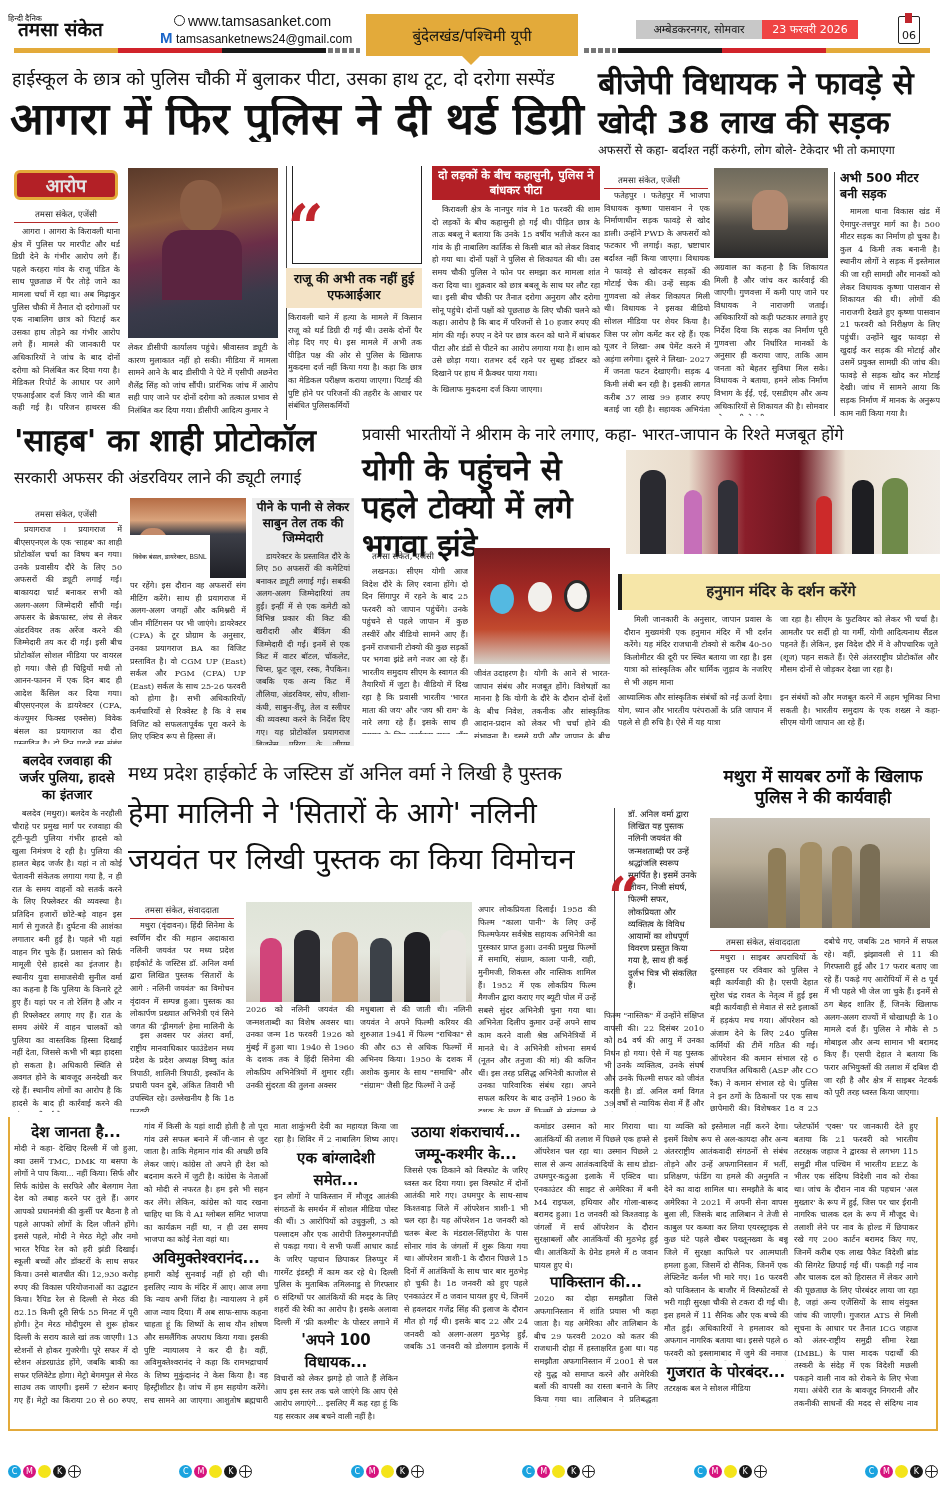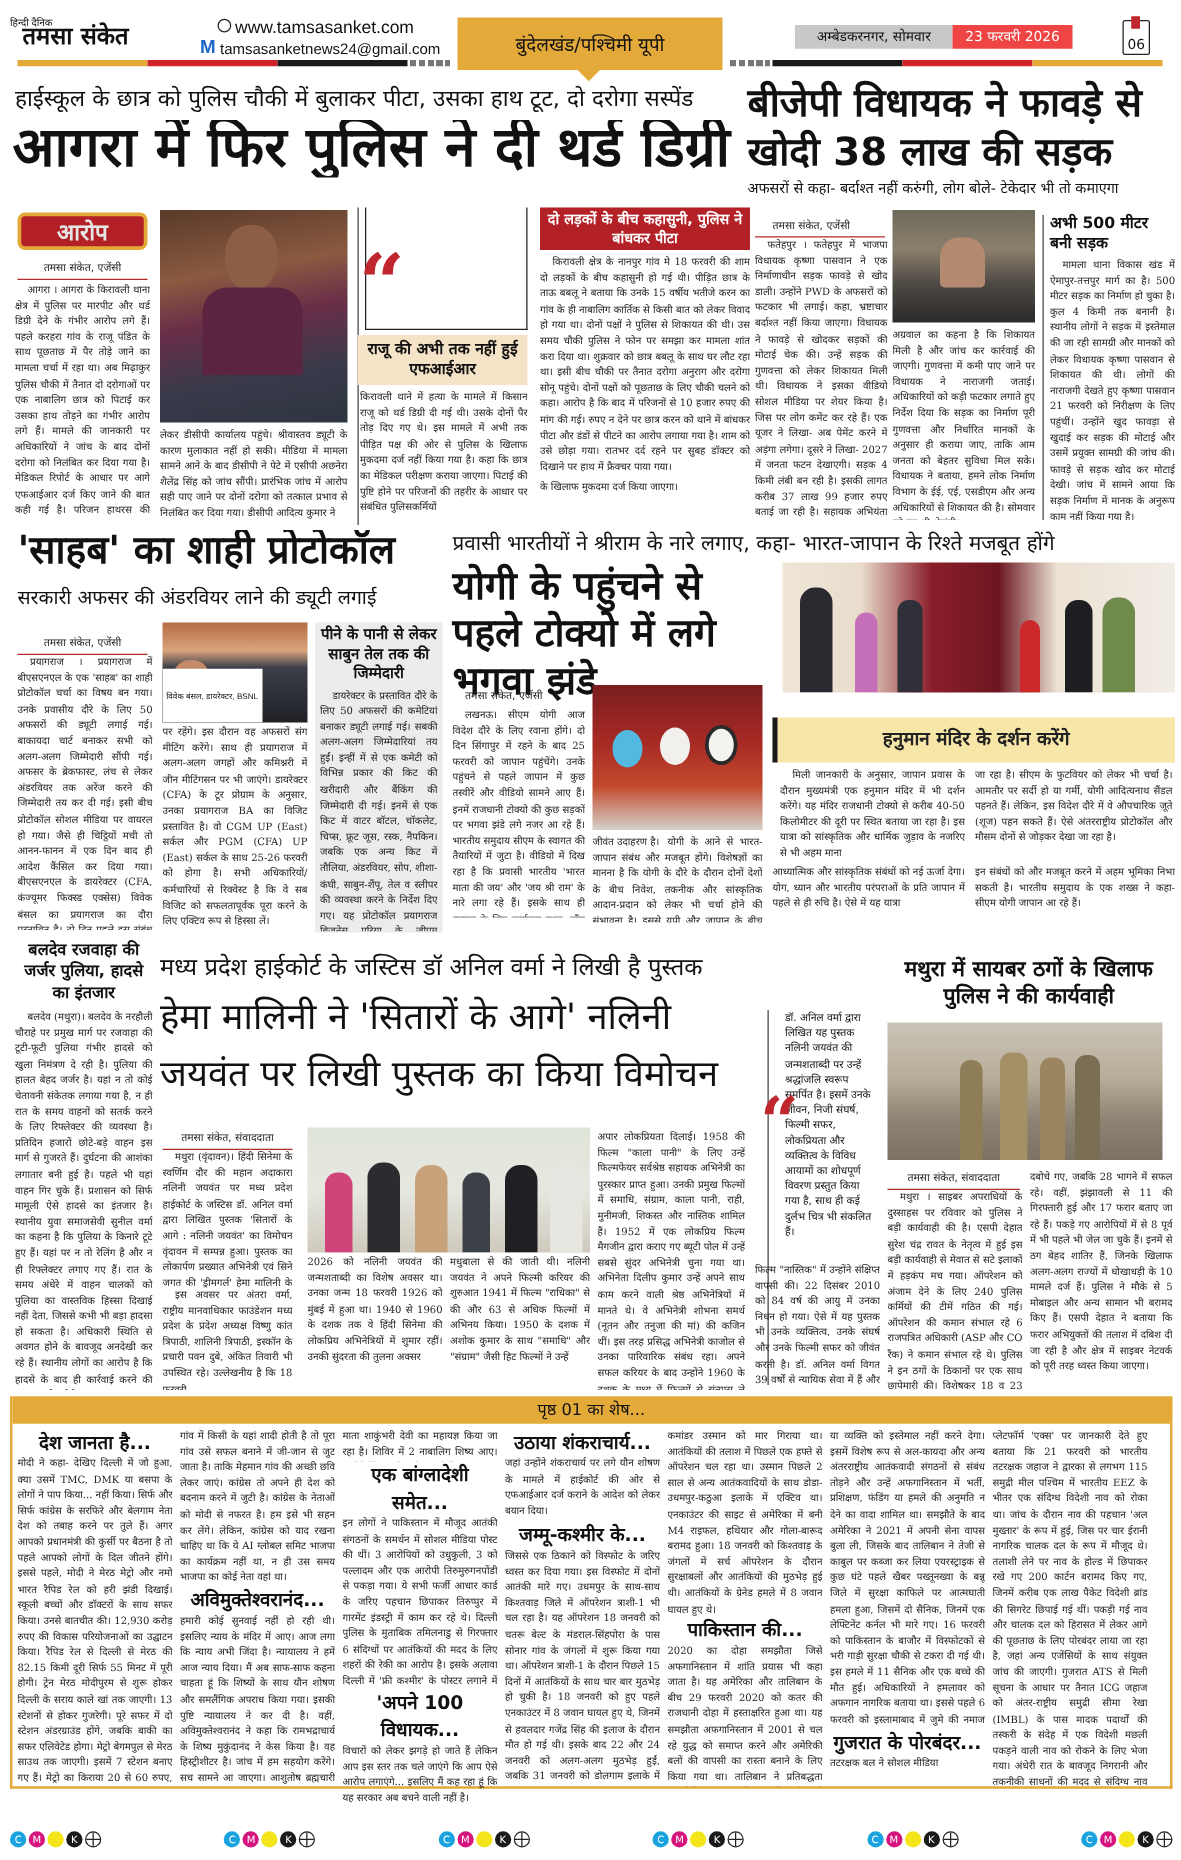--- a/index.html
+++ b/index.html
@@ -158,43 +158,39 @@
   <div style="position:absolute;left:58px;top:30px;width:18px;height:80px;border-radius:8px 8px 0 0;background:#8f7d58"></div>
   <div style="position:absolute;left:90px;top:24px;width:22px;height:86px;border-radius:9px 9px 0 0;background:#a48f66"></div>
   <div style="position:absolute;left:122px;top:28px;width:20px;height:82px;border-radius:9px 9px 0 0;background:#9a8560"></div>
   <div style="position:absolute;left:150px;top:26px;width:20px;height:84px;border-radius:9px 9px 0 0;background:#7a6e55"></div>
 </div>
 <div class="abs byline" style="left:710px;top:936px;width:106px">तमसा संकेत, संवाददाता</div>
 <div class="abs body" style="left:710px;top:952px;width:108px;height:160px;text-indent:10px">मथुरा । साइबर अपराधियों के दुस्साहस पर रविवार को पुलिस ने बड़ी कार्यवाही की है। एसपी देहात सुरेश चंद्र रावत के नेतृत्व में हुई इस बड़ी कार्यवाही से मेवात से सटे इलाकों में हड़कंप मच गया। ऑपरेशन को अंजाम देने के लिए 240 पुलिस कर्मियों की टीमें गठित की गई। ऑपरेशन की कमान संभाल रहे 6 राजपत्रित अधिकारी (ASP और CO रैंक) ने कमान संभाल रहे थे। पुलिस ने इन ठगों के ठिकानों पर एक साथ छापेमारी की। विशेषकर 18 व 23 ठग</div>
 <div class="abs body" style="left:824px;top:936px;width:114px;height:176px">दबोचे गए, जबकि 28 भागने में सफल रहे। वहीं, झंझावली से 11 की गिरफ्तारी हुई और 17 फरार बताए जा रहे हैं। पकड़े गए आरोपियों में से 8 पूर्व में भी पहले भी जेल जा चुके हैं। इनमें से ठग बेहद शातिर हैं, जिनके खिलाफ अलग-अलग राज्यों में धोखाधड़ी के 10 मामले दर्ज हैं। पुलिस ने मौके से 5 मोबाइल और अन्य सामान भी बरामद किए हैं। एसपी देहात ने बताया कि फरार अभियुक्तों की तलाश में दबिश दी जा रही है और क्षेत्र में साइबर नेटवर्क को पूरी तरह ध्वस्त किया जाएगा।</div>
 
 <div class="abs" style="left:8px;top:1117px;width:930px;height:314px;border:2px solid #e3aa3a;border-top:none">
-  <div style="height:22px;background:#e3aa3a;text-align:center">
-    <span style="font-family:'DejaVu Sans',sans-serif;font-size:13px;line-height:22px">पृष्ठ 01 का शेष...</span>
-  </div>
   <div style="display:flex;gap:6px;padding:4px 4px 0 4px;height:290px">
     <div style="width:124px">
       <div class="cont-head">देश जानता है...</div>
       <div class="body" style="height:262px">मोदी ने कहा- देखिए दिल्ली में जो हुआ, क्या उसमें TMC, DMK या बसपा के लोगों ने पाप किया... नहीं किया। सिर्फ और सिर्फ कांग्रेस के सरफिरे और बेलगाम नेता देश को तबाह करने पर तुले हैं। अगर आपको प्रधानमंत्री की कुर्सी पर बैठना है तो पहले आपको लोगों के दिल जीतने होंगे। इससे पहले, मोदी ने मेरठ मेट्रो और नमो भारत रैपिड रेल को हरी झंडी दिखाई। स्कूली बच्चों और डॉक्टरों के साथ सफर किया। उनसे बातचीत की। 12,930 करोड़ रुपए की विकास परियोजनाओं का उद्घाटन किया। रैपिड रेल से दिल्ली से मेरठ की 82.15 किमी दूरी सिर्फ 55 मिनट में पूरी होगी। ट्रेन मेरठ मोदीपुरम से शुरू होकर दिल्ली के सराय काले खां तक जाएगी। 13 स्टेशनों से होकर गुजरेगी। पूरे सफर में दो स्टेशन अंडरग्राउंड होंगे, जबकि बाकी का सफर एलिवेटेड होगा। मेट्रो बेगमपुल से मेरठ साउथ तक जाएगी। इसमें 7 स्टेशन बनाए गए हैं। मेट्रो का किराया 20 से 60 रुपए, जबकि रैपिड रेल का 20 से 210 रुपए तक होगा। उन्होंने कहा- हम तो वो लोग हैं, जो</div>
     </div>
     <div style="width:124px">
       <div class="body" style="height:126px">गांव में किसी के यहां शादी होती है तो पूरा गांव उसे सफल बनाने में जी-जान से जुट जाता है। ताकि मेहमान गांव की अच्छी छवि लेकर जाएं। कांग्रेस तो अपने ही देश को बदनाम करने में जुटी है। कांग्रेस के नेताओं को मोदी से नफरत है। हम इसे भी सहन कर लेंगे। लेकिन, कांग्रेस को याद रखना चाहिए था कि ये AI ग्लोबल समिट भाजपा का कार्यक्रम नहीं था, न ही उस समय भाजपा का कोई नेता वहां था।</div>
       <div class="cont-head">अविमुक्तेश्वरानंद...</div>
       <div class="body" style="height:138px">हमारी कोई सुनवाई नहीं हो रही थी। इसलिए न्याय के मंदिर में आए। आज लगा कि न्याय अभी जिंदा है। न्यायालय ने हमें आज न्याय दिया। मैं अब साफ-साफ कहना चाहता हूं कि शिष्यों के साथ यौन शोषण और समलैंगिक अपराध किया गया। इसकी पुष्टि न्यायालय ने कर दी है। वहीं, अविमुक्तेश्वरानंद ने कहा कि रामभद्राचार्य के शिष्य मुकुंदानंद ने केस किया है। वह हिस्ट्रीशीटर है। जांच में हम सहयोग करेंगे। सच सामने आ जाएगा। आशुतोष ब्रह्मचारी महाराज ने FIR में कहा कि मेरे ट्रस्ट की ओर से माघ मेला में श्रीकृष्ण जन्मभूमि के मुक्ति के लिए</div>
     </div>
     <div style="width:124px">
       <div class="body" style="height:26px">माता शाकुंभरी देवी का महायज्ञ किया जा रहा है। शिविर में 2 नाबालिग शिष्य आए। उन्होंने मेरे सामने कई खुलासे किए।</div>
       <div class="cont-head">एक बांग्लादेशी समेत...</div>
       <div class="body" style="height:138px">इन लोगों ने पाकिस्तान में मौजूद आतंकी संगठनों के समर्थन में सोशल मीडिया पोस्ट की थीं। 3 आरोपियों को उधुकुली, 3 को पल्लादम और एक आरोपी तिरुमुरुगनपोंडी से पकड़ा गया। ये सभी फर्जी आधार कार्ड के जरिए पहचान छिपाकर तिरुप्पुर में गारमेंट इंडस्ट्री में काम कर रहे थे। दिल्ली पुलिस के मुताबिक तमिलनाडु से गिरफ्तार 6 संदिग्धों पर आतंकियों की मदद के लिए शहरों की रेकी का आरोप है। इसके अलावा दिल्ली में 'फ्री कश्मीर' के पोस्टर लगाने में भी शामिल होने का शक है। सभी को ट्रेन से दिल्ली लाया जा रहा है।</div>
       <div class="cont-head">'अपने 100 विधायक...</div>
       <div class="body" style="height:60px">विचारों को लेकर झगड़े हो जाते हैं लेकिन आप इस स्तर तक चले जाएंगे कि आप ऐसे आरोप लगाएंगे... इसलिए मैं कह रहा हूं कि यह सरकार अब बचने वाली नहीं है।</div>
     </div>
     <div style="width:124px">
       <div class="cont-head">उठाया शंकराचार्य...</div>
-      <div class="body" style="height:52px">जहां उन्होंने शंकराचार्य पर लगे यौन शोषण के मामले में हाईकोर्ट की ओर से एफआईआर दर्ज कराने के आदेश को लेकर बयान दिया।</div>
       <div class="cont-head">जम्मू-कश्मीर के...</div>
       <div class="body" style="height:188px">जिससे एक ठिकाने को विस्फोट के जरिए ध्वस्त कर दिया गया। इस विस्फोट में दोनों आतंकी मारे गए। उधमपुर के साथ-साथ किश्तवाड़ जिले में ऑपरेशन त्राशी-1 भी चल रहा है। यह ऑपरेशन 18 जनवरी को चतरू बेल्ट के मंडराल-सिंहपोरा के पास सोनार गांव के जंगलों में शुरू किया गया था। ऑपरेशन त्राशी-1 के दौरान पिछले 15 दिनों में आतंकियों के साथ चार बार मुठभेड़ हो चुकी है। 18 जनवरी को हुए पहले एनकाउंटर में 8 जवान घायल हुए थे, जिनमें से हवलदार गजेंद्र सिंह की इलाज के दौरान मौत हो गई थी। इसके बाद 22 और 24 जनवरी को अलग-अलग मुठभेड़ हुईं, जबकि 31 जनवरी को डोलगाम इलाके में फिर से गोलीबारी हुई। जम्मू-कश्मीर के कठुआ में 23 जनवरी को सुरक्षाबलों ने पाकिस्तान के आतंकी संगठन जैश-ए-मोहम्मद के</div>
     </div>
     <div style="width:124px">
       <div class="body" style="height:150px">कमांडर उस्मान को मार गिराया था। आतंकियों की तलाश में पिछले एक हफ्ते से ऑपरेशन चल रहा था। उस्मान पिछले 2 साल से अन्य आतंकवादियों के साथ डोडा-उधमपुर-कठुआ इलाके में एक्टिव था। एनकाउंटर की साइट से अमेरिका में बनी M4 राइफल, हथियार और गोला-बारूद बरामद हुआ। 18 जनवरी को किश्तवाड़ के जंगलों में सर्च ऑपरेशन के दौरान सुरक्षाबलों और आतंकियों की मुठभेड़ हुई थी। आतंकियों के ग्रेनेड हमले में 8 जवान घायल हुए थे।</div>
       <div class="cont-head">पाकिस्तान की...</div>
       <div class="body" style="height:114px">2020 का दोहा समझौता जिसे अफगानिस्तान में शांति प्रयास भी कहा जाता है। यह अमेरिका और तालिबान के बीच 29 फरवरी 2020 को कतर की राजधानी दोहा में हस्ताक्षरित हुआ था। यह समझौता अफगानिस्तान में 2001 से चल रहे युद्ध को समाप्त करने और अमेरिकी बलों की वापसी का रास्ता बनाने के लिए किया गया था। तालिबान ने प्रतिबद्धता जताई कि वह अफगानिस्तान की जमीन को अमेरिका और उसके सहयोगी देशों की सुरक्षा के लिए खतरा पैदा करने वाले किसी भी समूह</div>
     </div>
     <div style="width:124px">
       <div class="body" style="height:240px">या व्यक्ति को इस्तेमाल नहीं करने देगा। इसमें विशेष रूप से अल-कायदा और अन्य अंतरराष्ट्रीय आतंकवादी संगठनों से संबंध तोड़ने और उन्हें अफगानिस्तान में भर्ती, प्रशिक्षण, फंडिंग या हमले की अनुमति न देने का वादा शामिल था। समझौते के बाद अमेरिका ने 2021 में अपनी सेना वापस बुला ली, जिसके बाद तालिबान ने तेजी से काबुल पर कब्जा कर लिया एयरस्ट्राइक से कुछ घंटे पहले खैबर पख्तूनख्वा के बन्नू जिले में सुरक्षा काफिले पर आत्मघाती हमला हुआ, जिसमें दो सैनिक, जिनमें एक लेफ्टिनेंट कर्नल भी मारे गए। 16 फरवरी को पाकिस्तान के बाजौर में विस्फोटकों से भरी गाड़ी सुरक्षा चौकी से टकरा दी गई थी। इस हमले में 11 सैनिक और एक बच्चे की मौत हुई। अधिकारियों ने हमलावर को अफगान नागरिक बताया था। इससे पहले 6 फरवरी को इस्लामाबाद में जुमे की नमाज के दौरान शिया मस्जिद (इमामबाड़ा) में आत्मघाती हमला हुआ था। पाकिस्तानी अखबार द डॉन के मुताबिक, हमले में 31 लोगों की मौत हो गई है और 169 घायल हुए हैं।</div>

